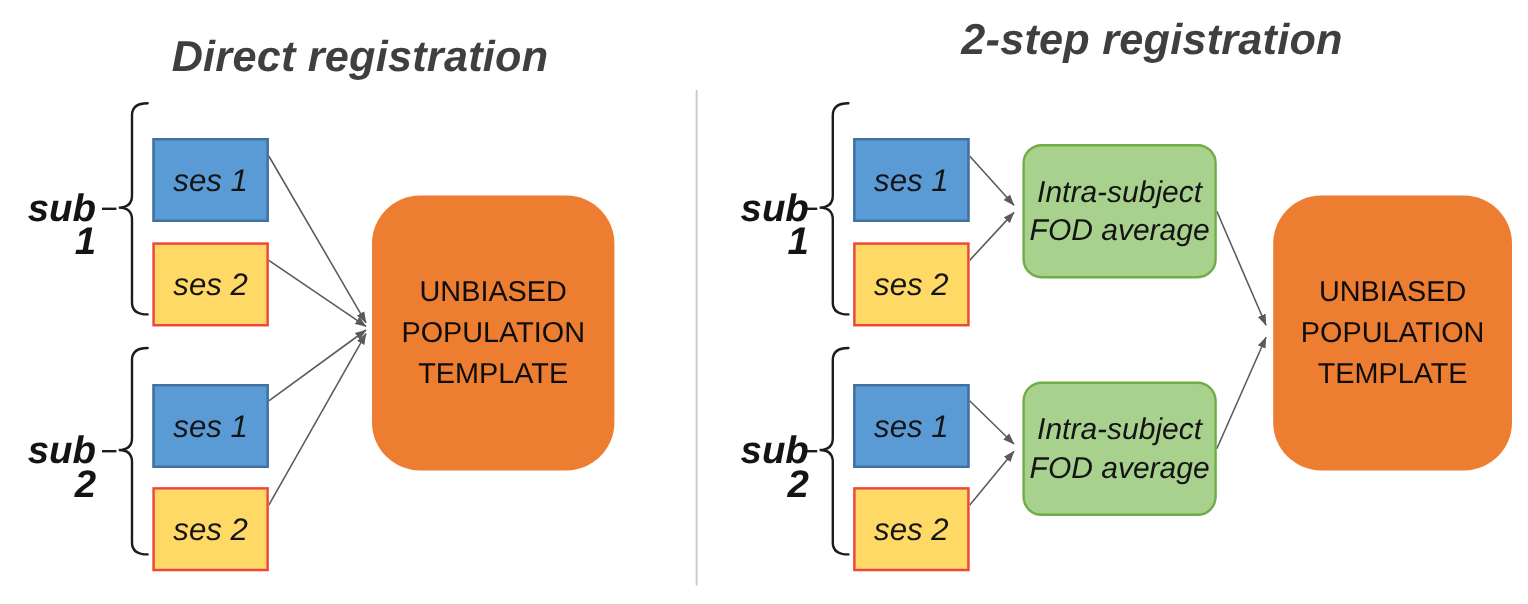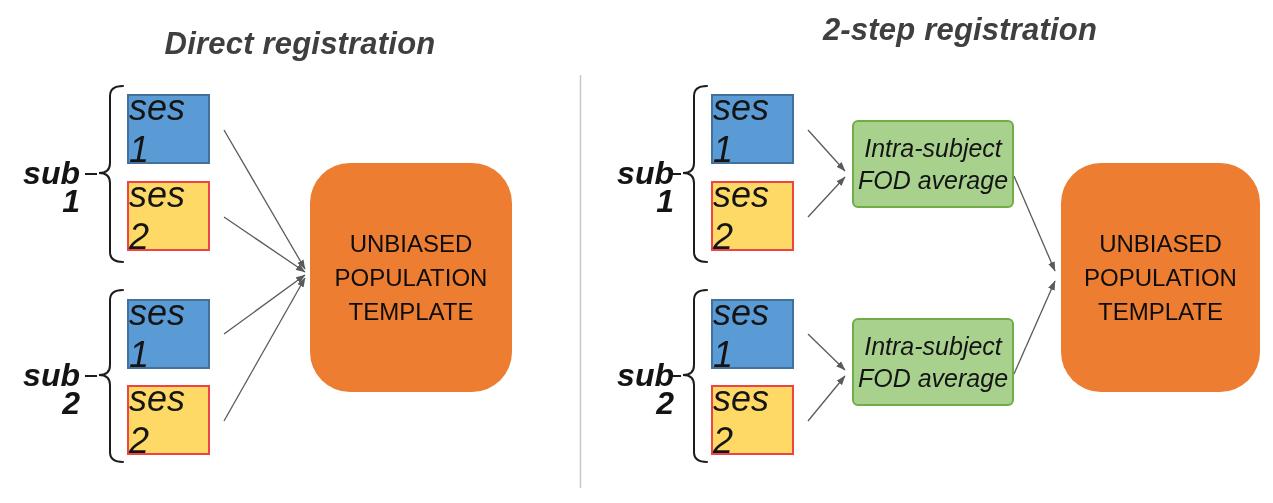--- a/index.html
+++ b/index.html
@@ -14,58 +14,59 @@
   }
   .overlay {
     position: absolute;
     left: 0; top: 0;
     width: 1273px; height: 503px;
   }
   .panel-title {
     position: absolute;
     width: 340px;
     text-align: center;
-    font-size: 31px;
+    font-size: 36px;
     font-weight: bold;
     font-style: italic;
     color: #3f3f3f;
     letter-spacing: 0.2px;
   }
   .sub-label {
     position: absolute;
     width: 70px;
     text-align: right;
     font-size: 32px;
     font-style: italic;
     line-height: 28px;
     color: #141414;
     font-weight: bold;
   }
   .ses-box {
     position: absolute;
-    width: 83px;
+    width: 97px;
     height: 70px;
     box-sizing: border-box;
     display: flex;
     align-items: center;
     justify-content: center;
-    font-size: 36px;
+    font-size: 26px;
     font-style: italic;
     color: #141414;
+    margin-top: 21px;
   }
   .ses-blue   { background: #5B9BD5; border: 2px solid #41719C; }
   .ses-yellow { background: #FFD966; border: 2px solid #ef4444; }
   .fod-box {
     position: absolute;
     width: 162px;
-    height: 88px;
+    height: 112px;
     box-sizing: border-box;
     background: #A9D18E;
     border: 2px solid #70AD47;
-    border-radius: 6px;
+    border-radius: 16px;
     display: flex;
     flex-direction: column;
     align-items: center;
     justify-content: center;
     font-size: 25px;
     font-style: italic;
     line-height: 32px;
     color: #141414;
     text-align: center;
   }

